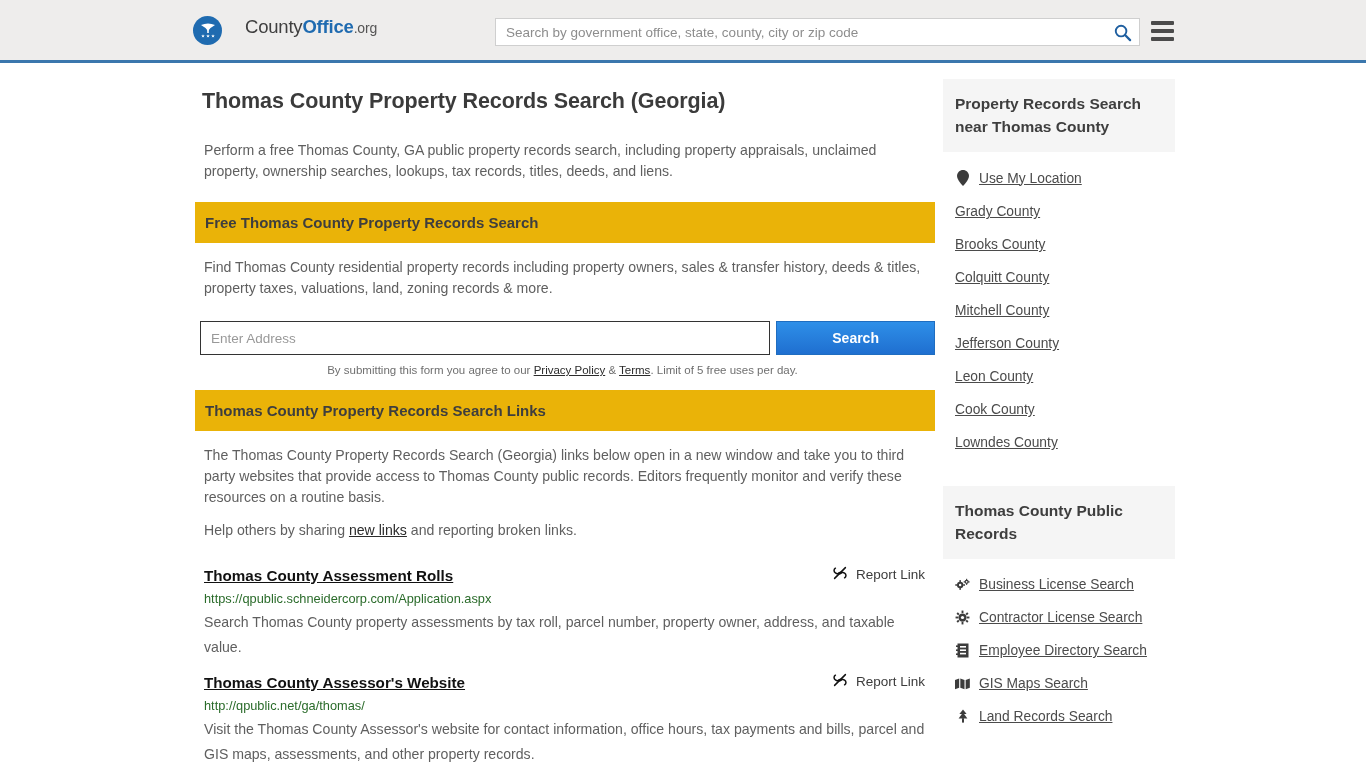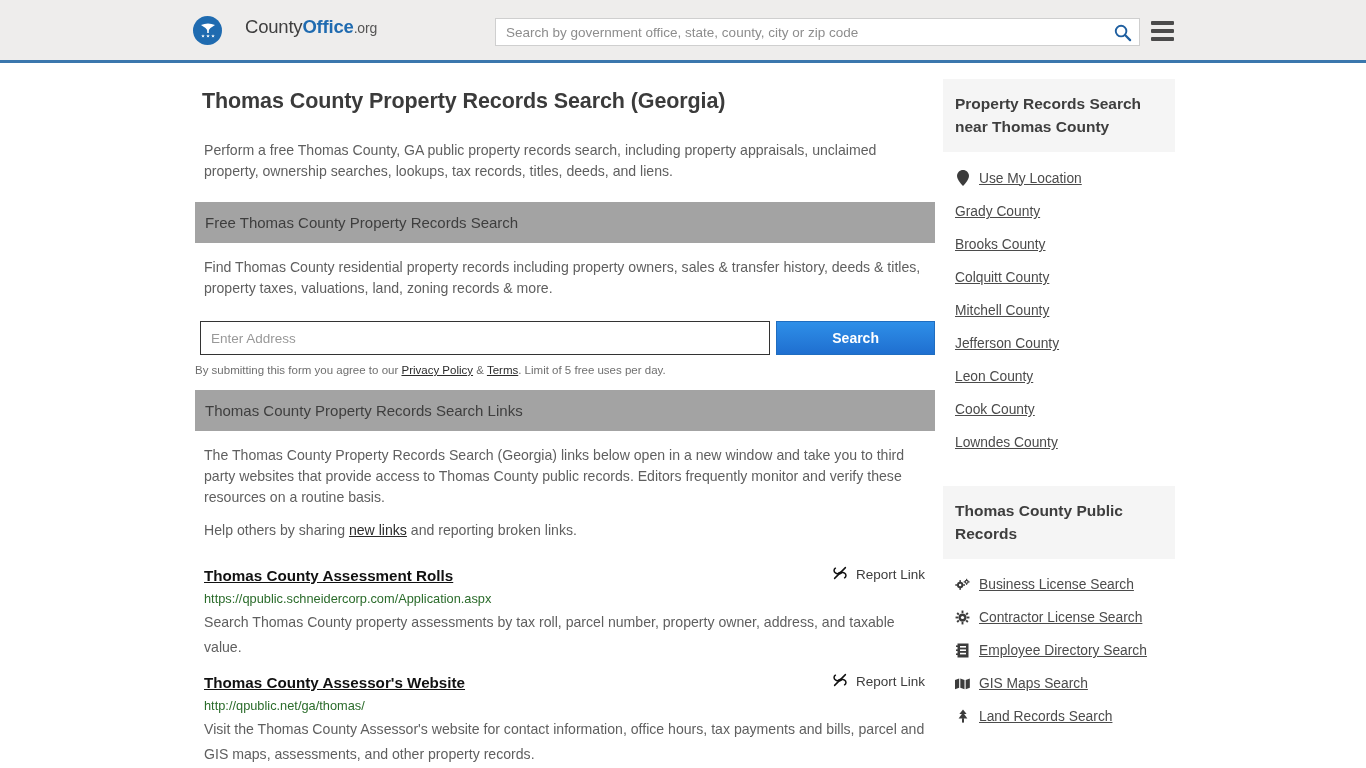--- a/index.html
+++ b/index.html
@@ -137,24 +137,24 @@
   .breadcrumb .sep { color: #a6a6a6; margin: 0 5px; }
 
   .intro {
     font-size: 14.1px;
     line-height: 21px;
     color: #5f5f5f;
     padding: 14px 12px 6px 9px;
   }
 
   .section-head {
-    background: #a3a3a3;
+    background: #eab308;
     padding: 12px 0 12px 10px;
     font-size: 15px;
-    font-weight: normal;
+    font-weight: bold;
     color: #3e3e3e;
     margin-top: 14px;
   }
 
   .section-body {
     font-size: 14.1px;
     line-height: 21px;
     color: #5f5f5f;
     padding: 14px 14px 0 9px;
   }
@@ -184,21 +184,21 @@
     height: 34px;
     border: 1px solid #1f6dc0;
     background: linear-gradient(to bottom, #2e8fe8 0%, #1f6fd0 100%);
     color: #ffffff;
     font-size: 14px;
     font-weight: bold;
     font-family: "Liberation Sans", sans-serif;
     cursor: pointer;
   }
   .disclaimer {
-    text-align: left;
+    text-align: center;
     font-size: 11.5px;
     color: #6f6f6f;
     padding: 9px 5px 0 0;
   }
   .disclaimer a { color: #2b2b2b; text-decoration: underline; }
 
   
   .result {
     padding: 12px 10px 0 9px;
   }

